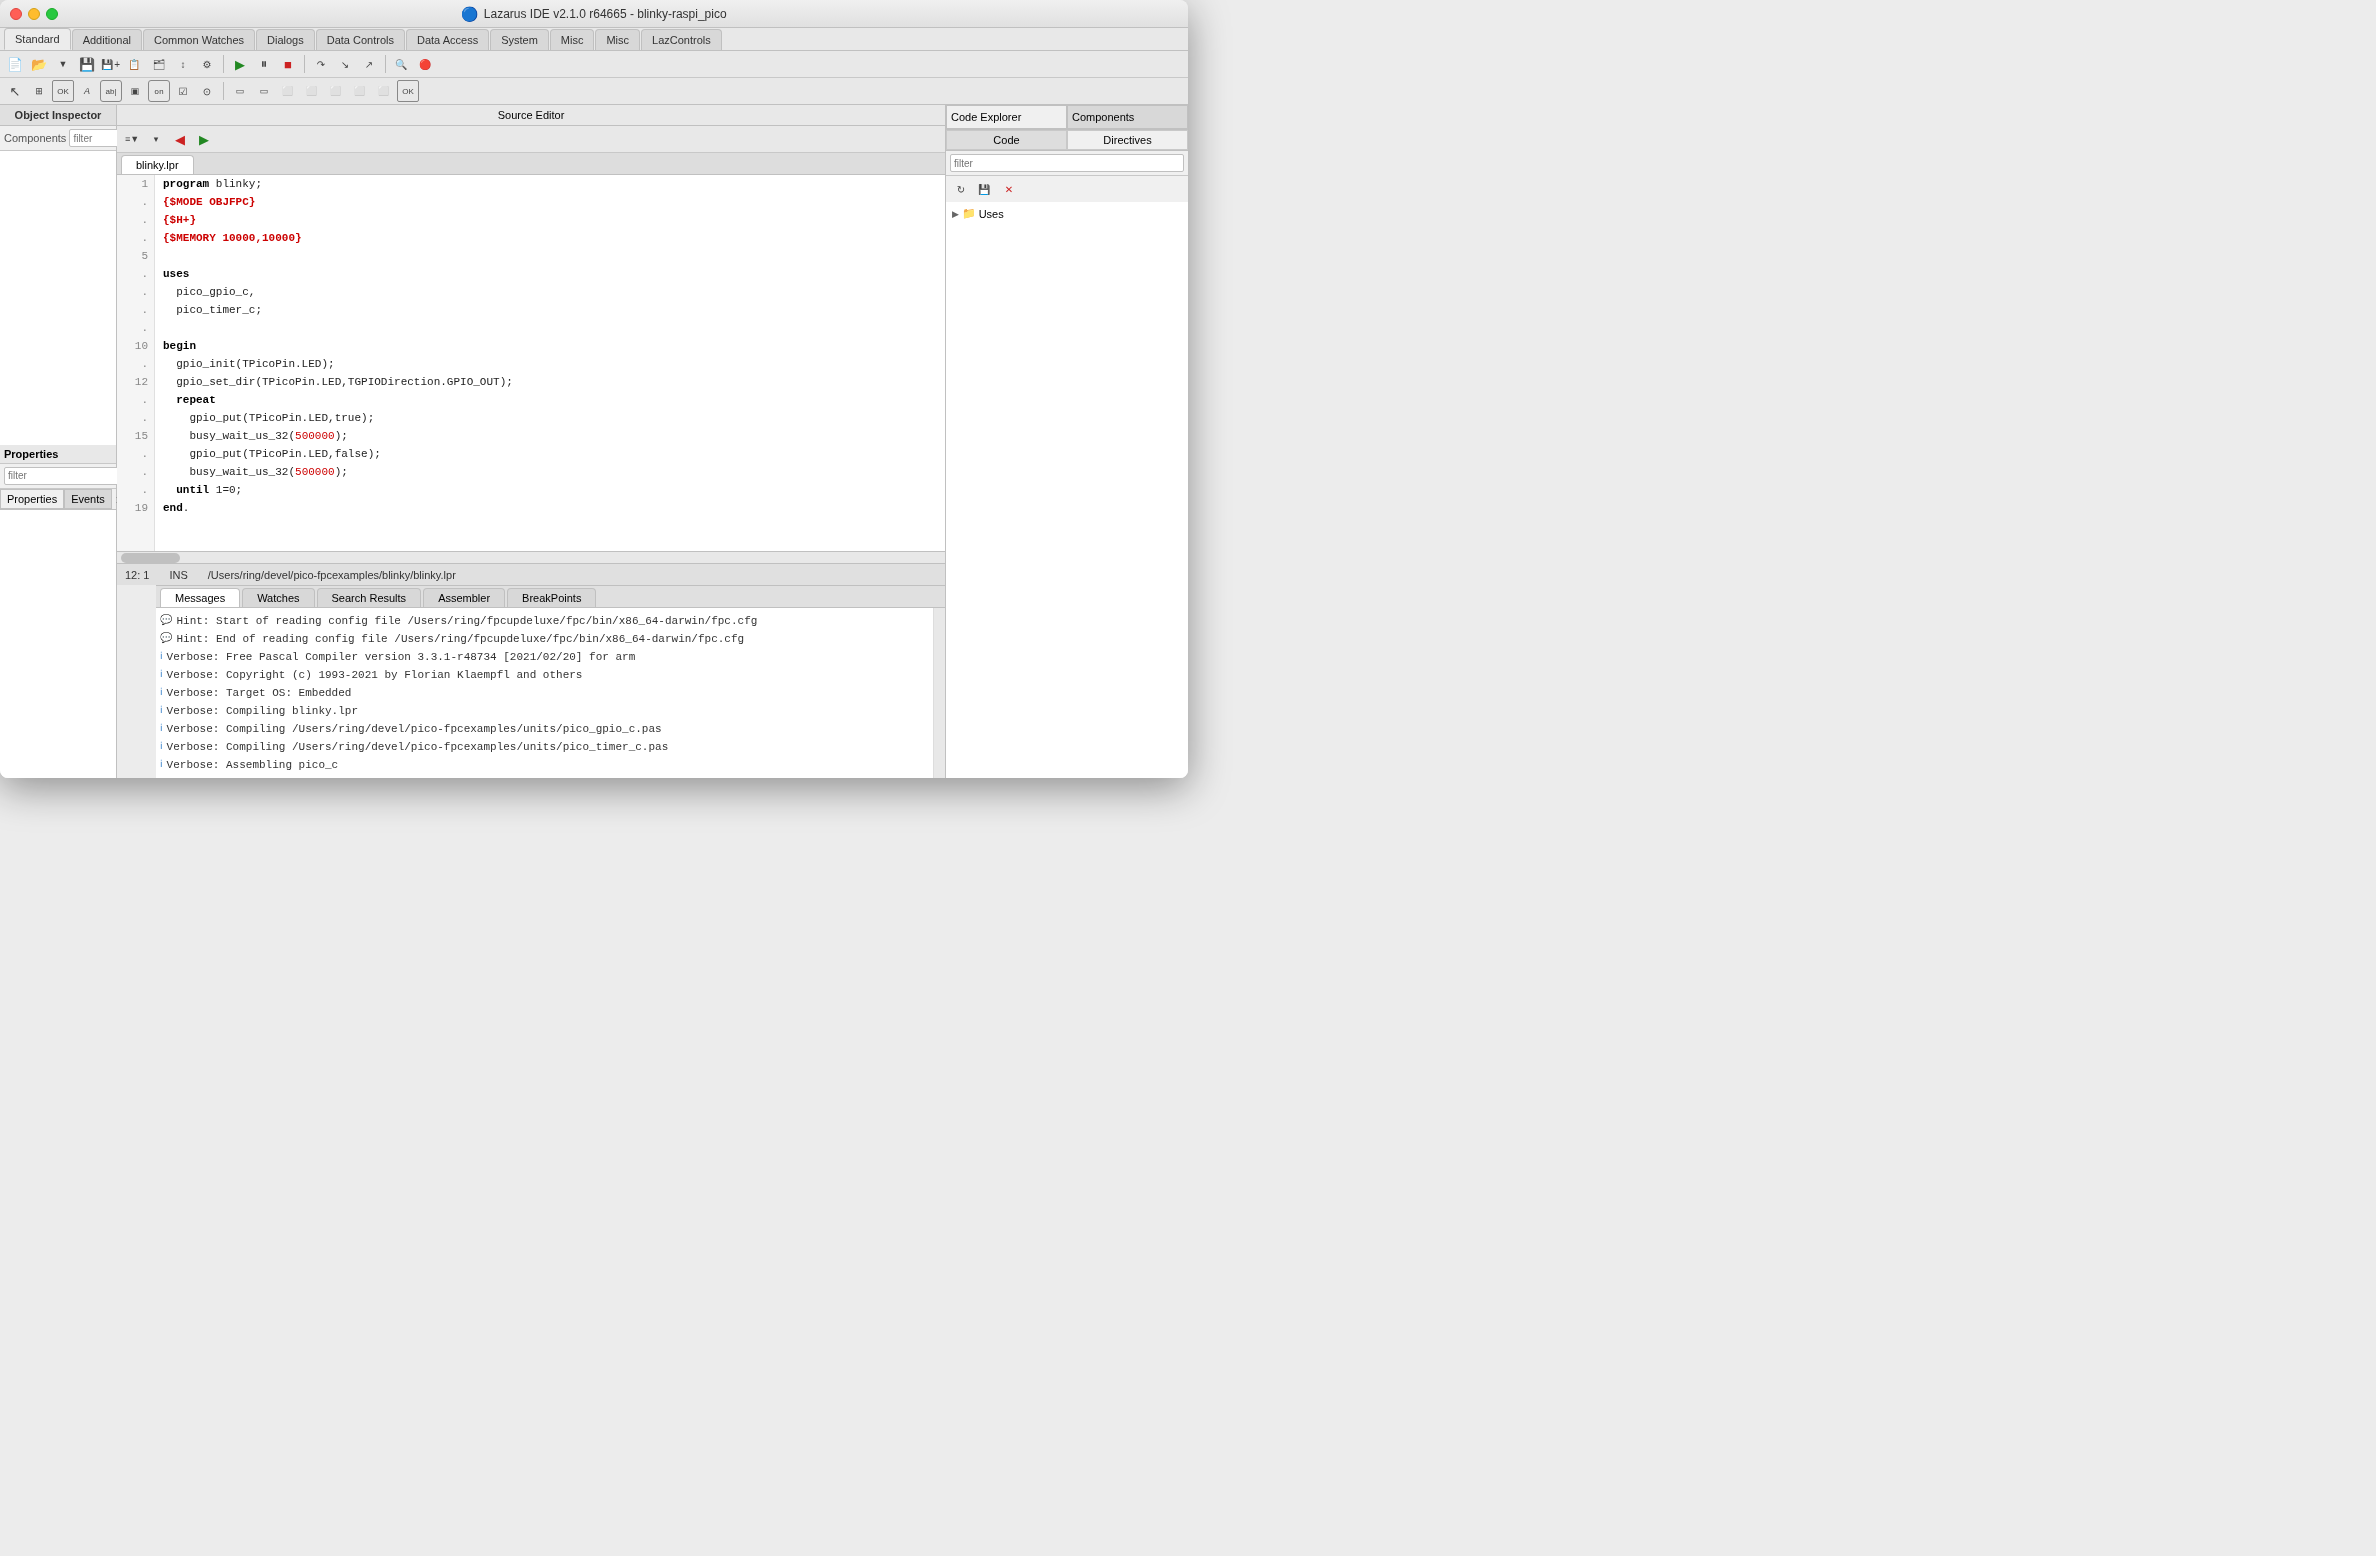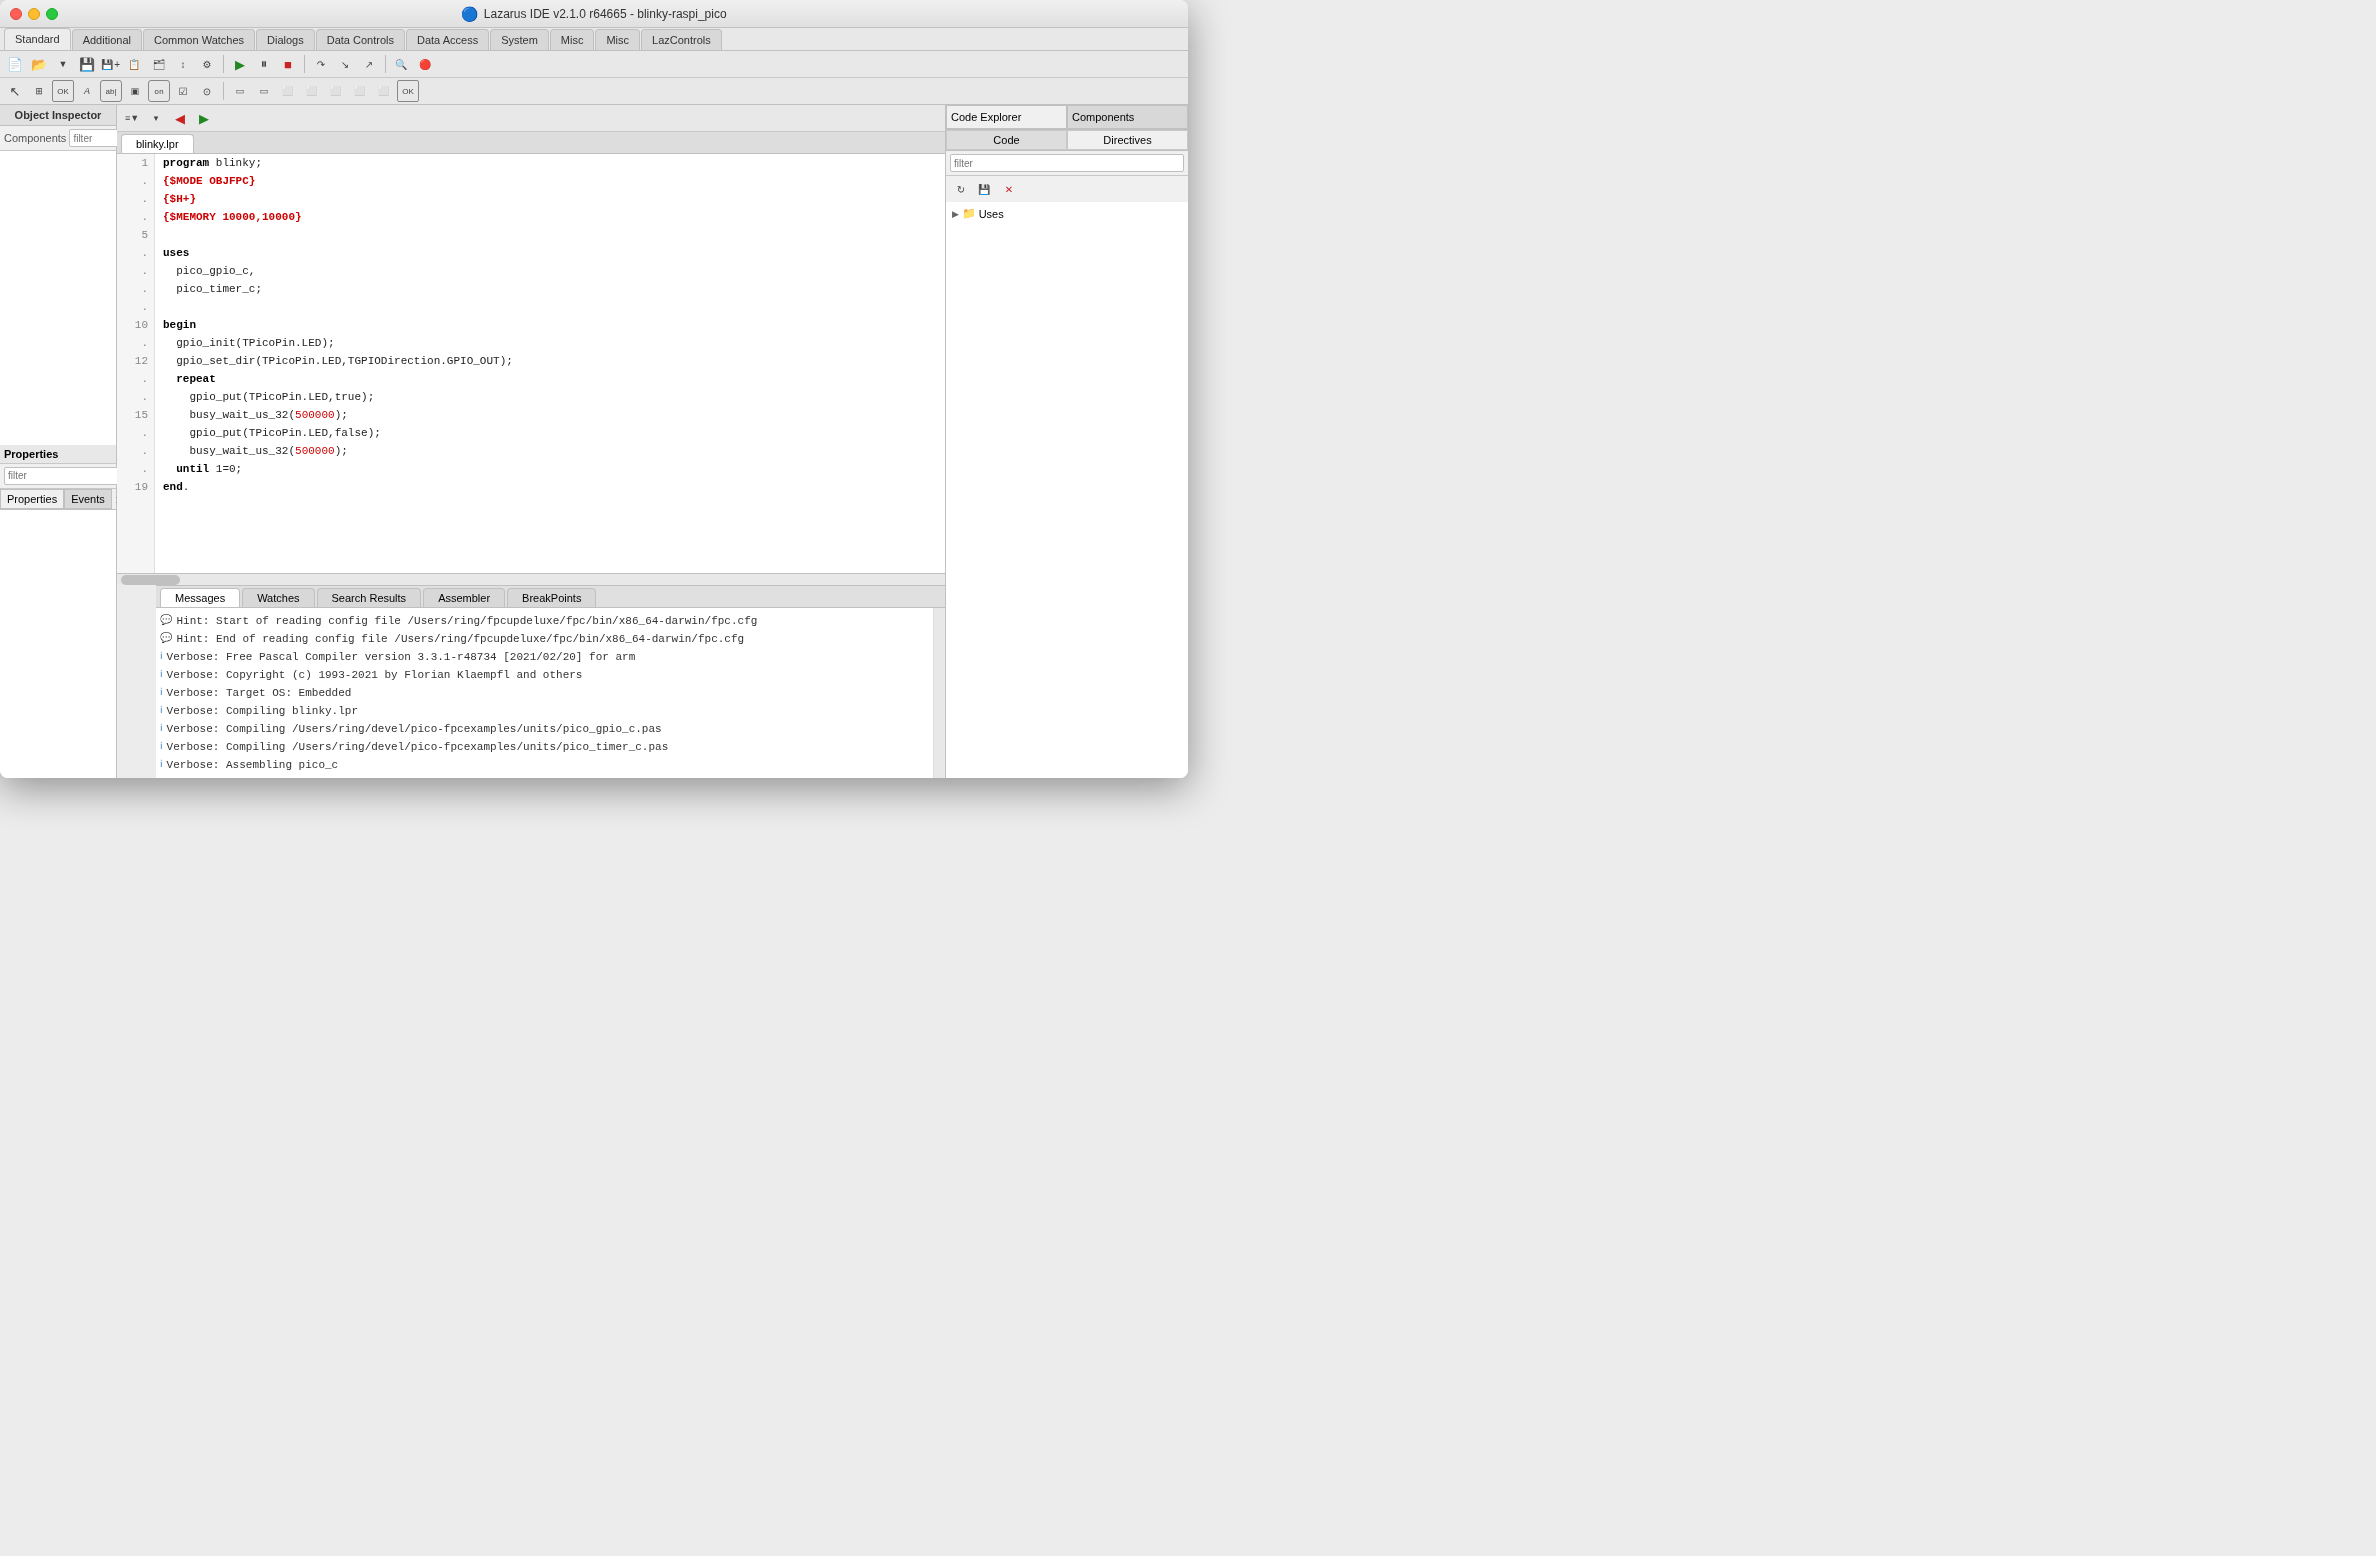--- a/index.html
+++ b/index.html
@@ -548,20 +548,21 @@
         <div class="pe-tab active">Properties</div>
         <div class="pe-tab">Events</div>
         <div class="nav-arrow">›</div>
       </div>
       <div class="properties-content"></div>
     </div>
 
     <div class="center-wrapper">
 
       <div class="source-editor-section">
+        <div class="source-editor-header">Source Editor</div>
 
         <div class="source-editor-toolbar">
           <button class="tb-btn" style="font-size:9px;">≡▼</button>
           <button class="tb-btn" style="font-size:9px;">▾</button>
           <button class="tb-btn" style="color:#cc2222;">◀</button>
           <button class="tb-btn" style="color:#228822;">▶</button>
         </div>
 
         <div class="file-tab-bar">
           <div class="file-tab active">blinky.lpr</div>
@@ -589,20 +590,25 @@
               <div class="line-number">.</div>
               <div class="line-number">19</div>
             </div>
           <div class="code-content" id="code-content-el"><div style="height:18px;"><span class="kw">program</span> blinky;</div><div style="height:18px;"><span class="dir">{$MODE OBJFPC}</span></div><div style="height:18px;"><span class="dir">{$H+}</span></div><div style="height:18px;"><span class="dir">{$MEMORY 10000,10000}</span></div><div style="height:18px;"></div><div style="height:18px;"><span class="kw">uses</span></div><div style="height:18px;">  pico_gpio_c,</div><div style="height:18px;">  pico_timer_c;</div><div style="height:18px;"></div><div style="height:18px;"><span class="kw">begin</span></div><div style="height:18px;">  gpio_init(TPicoPin.LED);</div><div style="height:18px;">  gpio_set_dir(TPicoPin.LED,TGPIODirection.GPIO_OUT);</div><div style="height:18px;">  <span class="kw">repeat</span></div><div style="height:18px;">    gpio_put(TPicoPin.LED,true);</div><div style="height:18px;">    busy_wait_us_32(<span class="num">500000</span>);</div><div style="height:18px;">    gpio_put(TPicoPin.LED,false);</div><div style="height:18px;">    busy_wait_us_32(<span class="num">500000</span>);</div><div style="height:18px;">  <span class="kw">until</span> 1=0;</div><div style="height:18px;"><span class="kw">end</span>.</div></div>
         </div>
 
         <div class="scrollbar-h">
           <div class="scrollbar-thumb"></div>
         </div>
 
+        <div class="status-bar">
+          <span>12:  1</span>
+          <span>INS</span>
+          <span>/Users/ring/devel/pico-fpcexamples/blinky/blinky.lpr</span>
+        </div>
       </div>
 
       <div class="bottom-panel">
         <div class="bottom-tabs">
           <div class="bottom-tab active">Messages</div>
           <div class="bottom-tab">Watches</div>
           <div class="bottom-tab">Search Results</div>
           <div class="bottom-tab">Assembler</div>
           <div class="bottom-tab">BreakPoints</div>
         </div>

